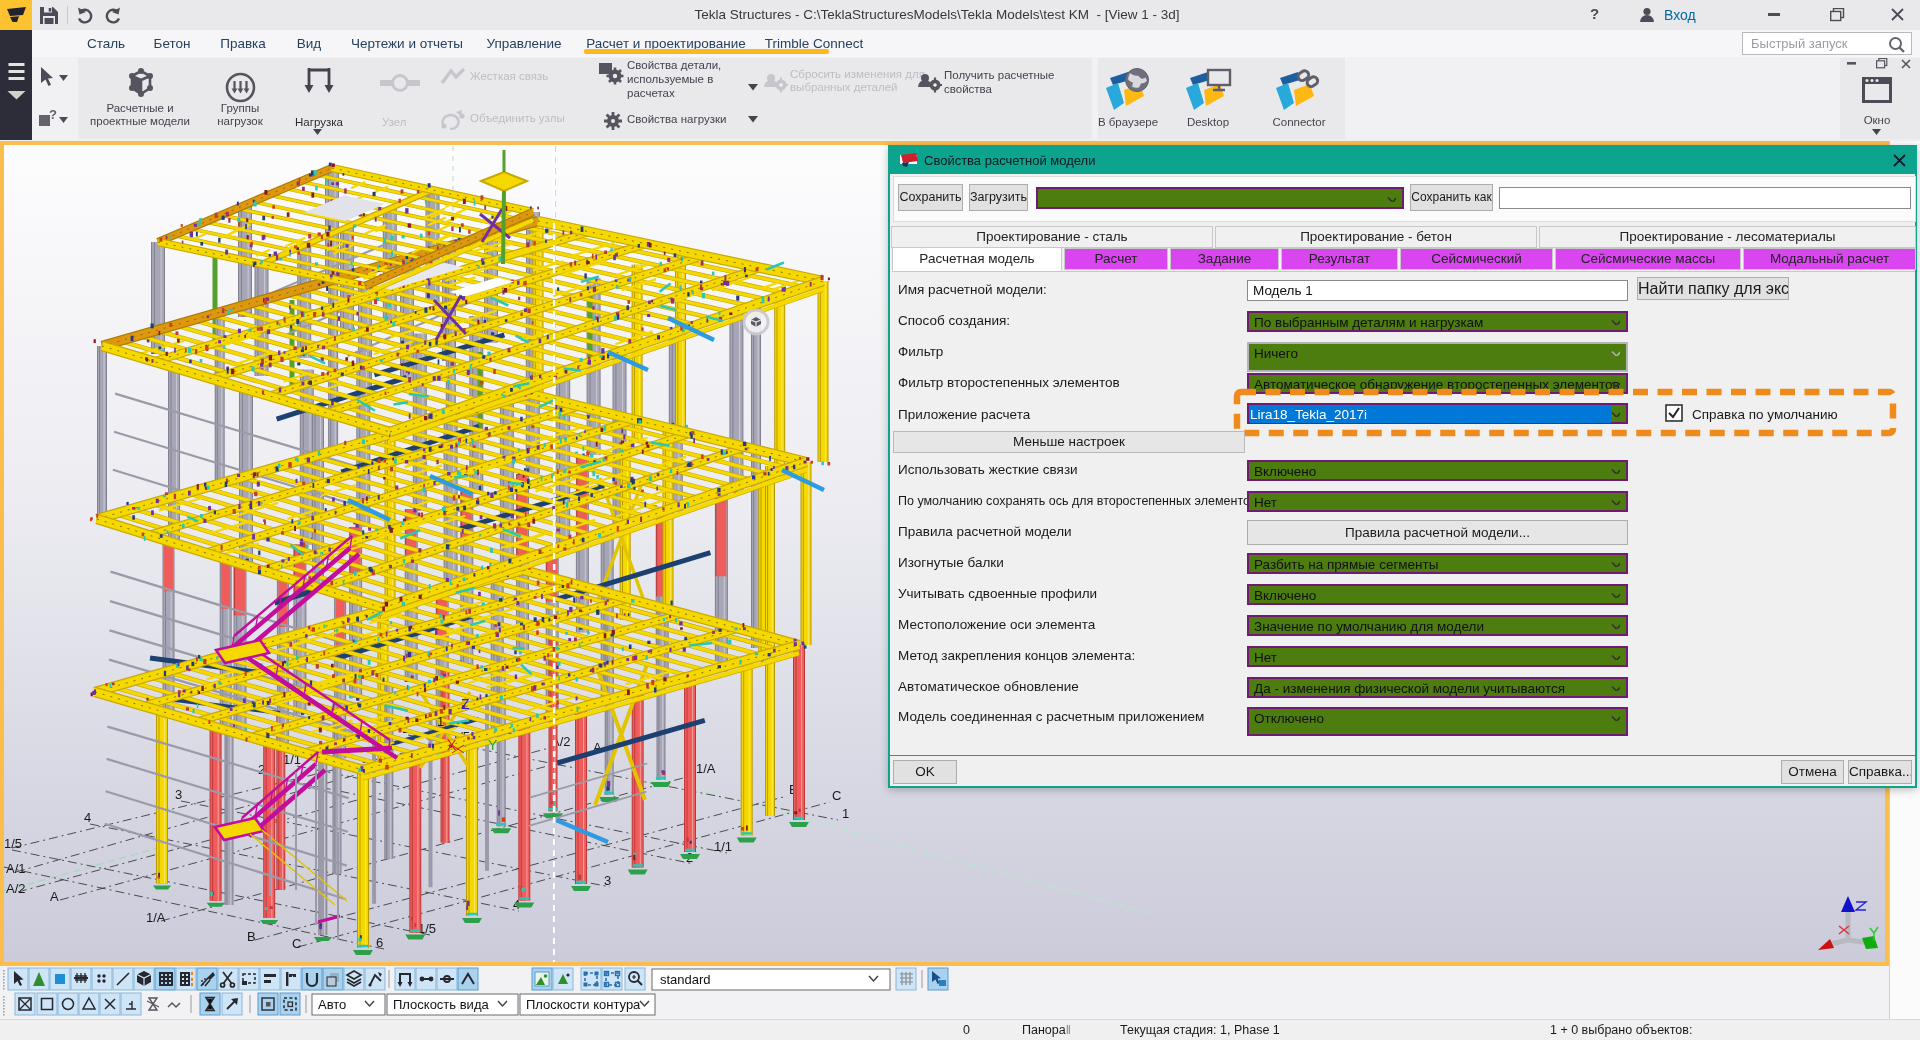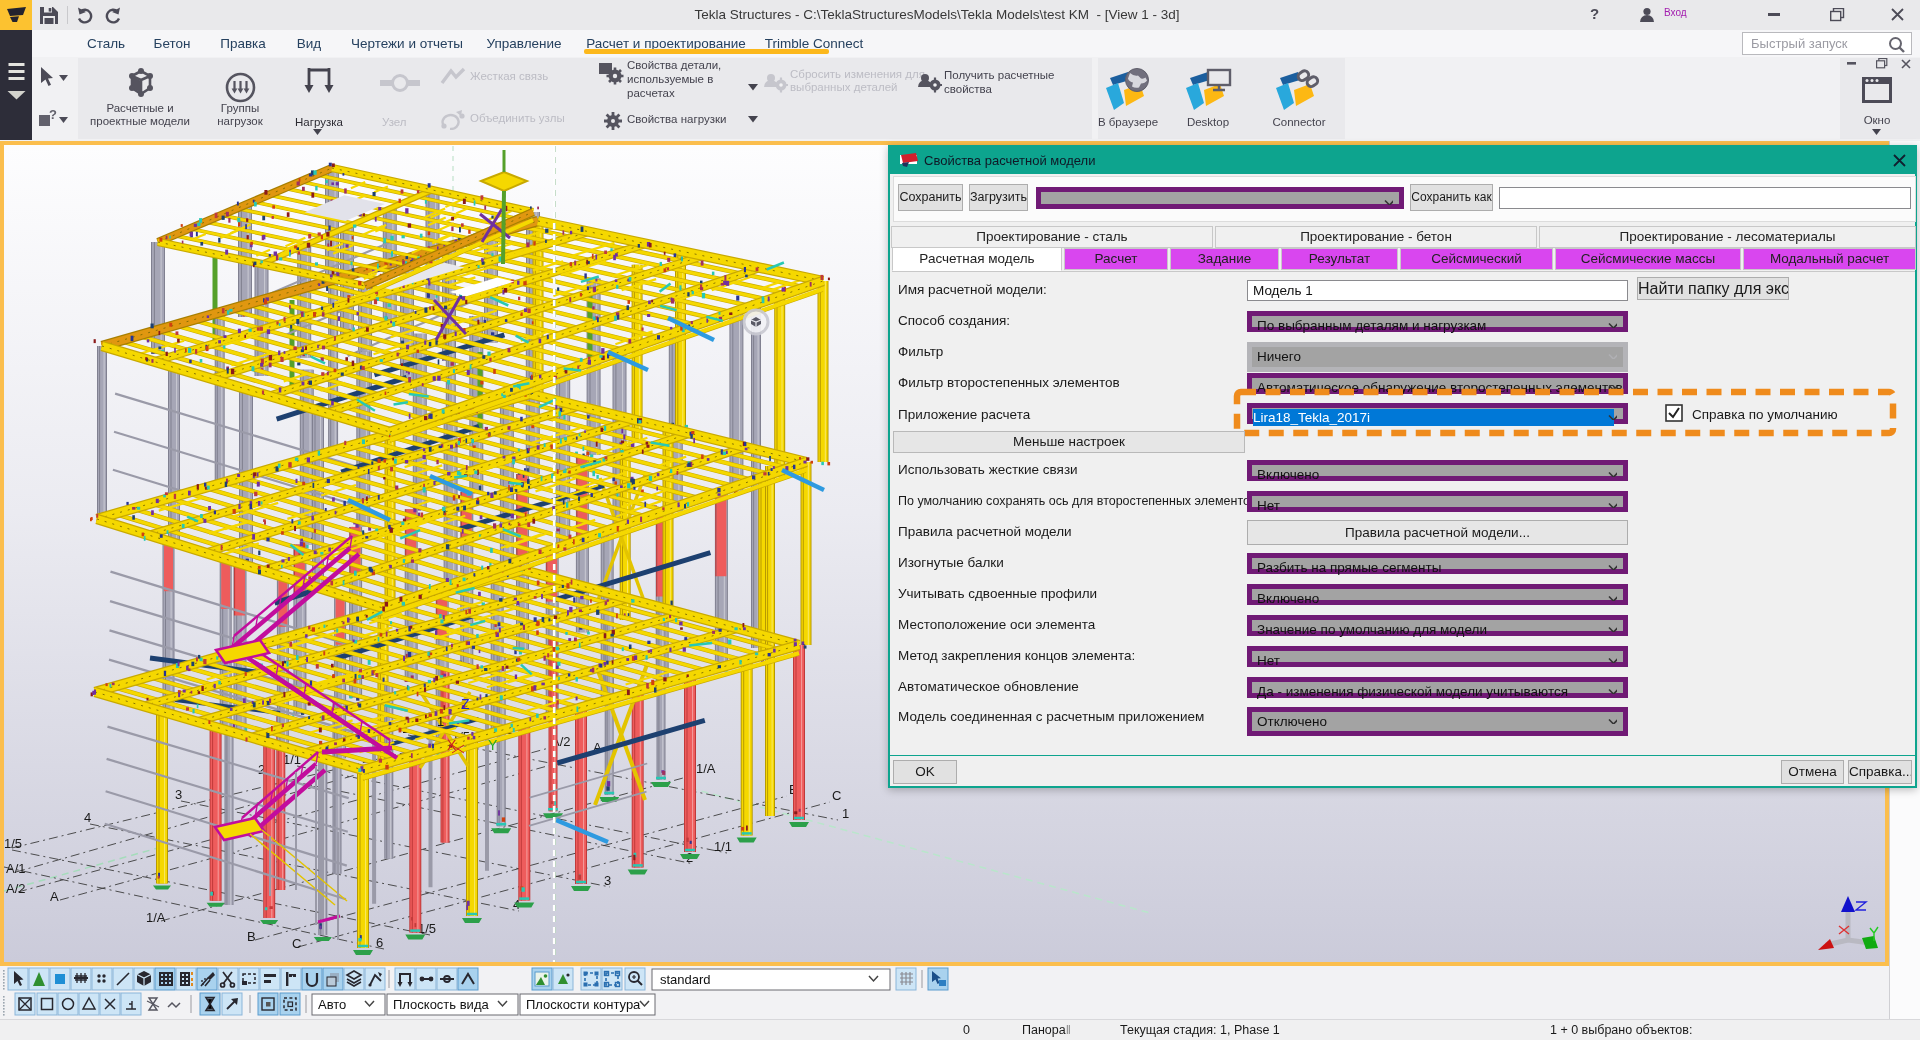--- a/index.html
+++ b/index.html
@@ -24,21 +24,21 @@
 
 #vp{left:0px;top:141px;width:1889px;height:825px;background:#fbbe4d}
 #vpinner{position:absolute;left:4px;top:4px;width:1881px;height:817px;background:linear-gradient(180deg,#fdfdfe 0%,#ebebf1 45%,#cbcbda 100%)}
 #rightstrip{left:1889px;top:141px;width:31px;height:899px;background:#fbfbfc;border-left:1px solid #cfcfd3}
 
 #dlg{left:888px;top:145px;width:1029px;height:643px;background:#f0f0f0;border:2px solid #0da48e;box-shadow:0 2px 8px rgba(0,0,0,.25)}
 #dlgtitle{left:0;top:0;width:1025px;height:27px;background:#0da48e}
 #dlgtitle .tt{position:absolute;left:34px;top:6px;font-size:13px;color:#101826}
 .btn{position:absolute;background:#e1e1e1;border:1px solid #adadad;font-size:13.5px;color:#1a1a1a;text-align:center;white-space:nowrap;overflow:hidden}
 .tbox{position:absolute;background:#fff;border:1px solid #8a8a8e;font-size:13.5px;color:#111;padding-left:5px}
-.combo{position:absolute;background:#a3a3a3;border:5px solid #701a75;font-size:13.5px;color:#111;padding-left:5px}
+.combo{position:absolute;background:#4d7c0f;border:2px solid #701a75;font-size:13.5px;color:#111;padding-left:5px}
 .combo .ar, .tbox .ar{position:absolute;right:6px;top:6px;width:9px;height:6px}
 .flbl{position:absolute;left:8px;font-size:13.5px;color:#1a1a1a;white-space:nowrap}
 .tab1{position:absolute;top:79px;height:22px;background:#f0f0f0;border:1px solid #c8c8c8;font-size:13.5px;color:#222;text-align:center;line-height:20px}
 .tab2{position:absolute;top:101px;height:22px;background:#d946ef;border:1px solid #c8c8c8;font-size:13.5px;color:#222;text-align:center;line-height:20px}
 
 #botbar{left:0;top:966px;width:1920px;height:53px;background:#f2f2f4}
 #statusbar{left:0;top:1019px;width:1920px;height:21px;background:#f0f0f1;border-top:1px solid #d8d8db}
 .stxt{position:absolute;top:3px;font-size:12.5px;color:#1a1a1a;white-space:nowrap}
 </style></head>
 <body>
@@ -67,21 +67,21 @@
     </svg>
 <svg class="abs" style="left:102px;top:7px" width="19" height="17">
       <path d="M15.5 4.5 a6.3 6.3 0 1 0 1.5 7" fill="none" stroke="#4c4b57" stroke-width="2.4"></path>
       <path d="M18 0.5 L16.5 7.5 L10 5 Z" fill="#4c4b57"></path>
     </svg>
 <div class="abs" style="left:1590px;top:5px;width:16px;font-size:15px;font-weight:bold;color:#4c4b57">?</div>
 <svg class="abs" style="left:1638px;top:6px" width="18" height="18">
       <circle cx="9" cy="5.5" r="3.6" fill="#4c4b57"></circle>
       <path d="M2 16 a7 7 0 0 1 14 0 Z" fill="#4c4b57"></path>
     </svg>
-<div class="abs" style="left:1664px;top:7px;font-size:10px;color:#a21caf">Вход</div>
+<div class="abs" style="left:1664px;top:7px;font-size:14px;color:#0369a1">Вход</div>
 <svg class="abs" style="left:1768px;top:13px" width="14" height="4">
       <rect width="12" height="3" fill="#4c4b57"></rect>
     </svg>
 <svg class="abs" style="left:1830px;top:8px" width="15" height="14">
       <rect x="3.5" y="0.5" width="10" height="9" fill="none" stroke="#4c4b57" stroke-width="1.4"></rect>
       <rect x="0.7" y="3.5" width="10" height="9" fill="#e9e9eb" stroke="#4c4b57" stroke-width="1.4"></rect>
     </svg>
 <svg class="abs" style="left:1891px;top:8px" width="14" height="14">
       <path d="M1 1 L12 12 M12 1 L1 12" stroke="#4c4b57" stroke-width="1.8"></path>
     </svg>

